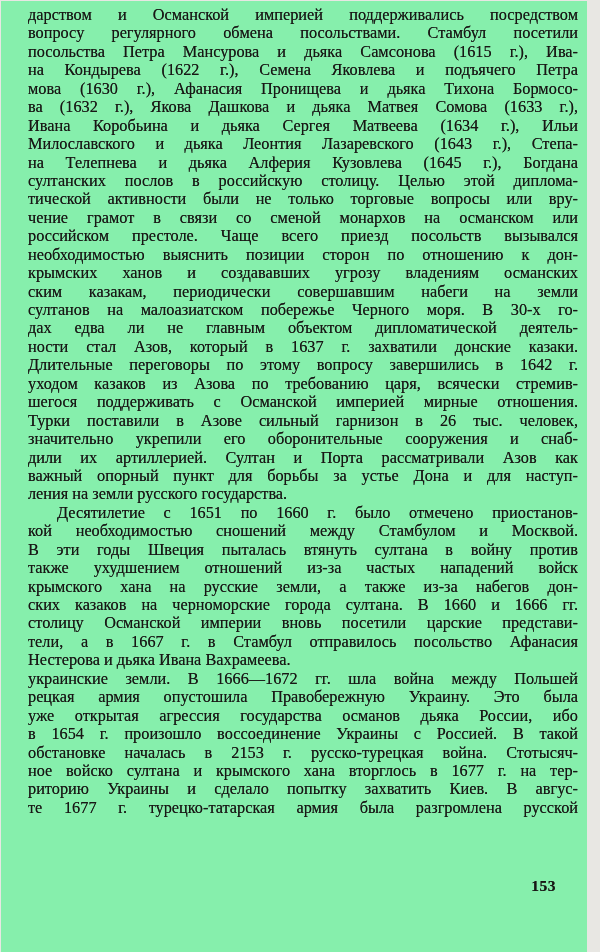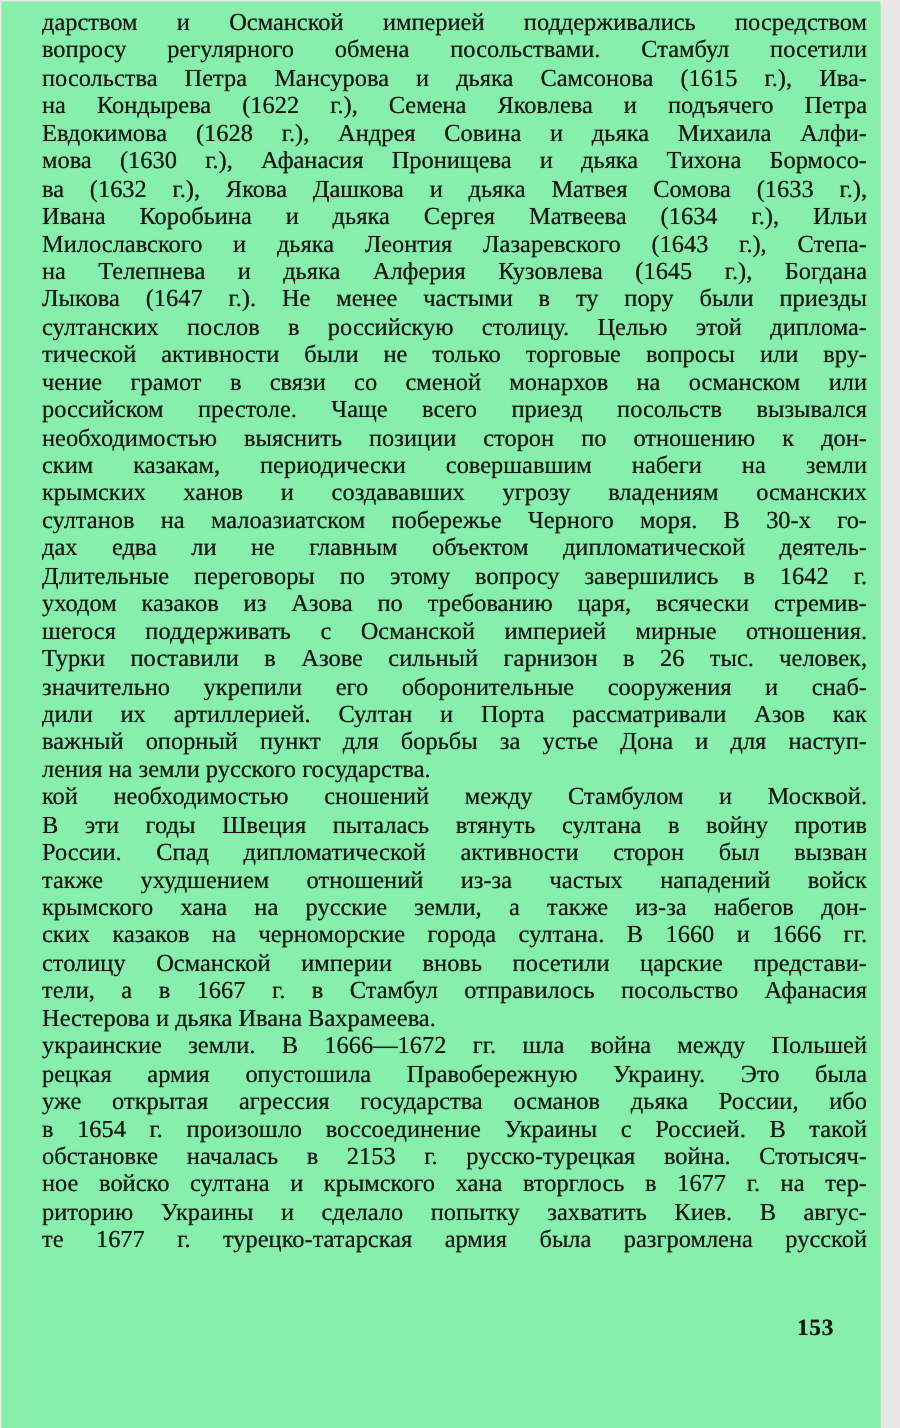--- a/index.html
+++ b/index.html
@@ -53,47 +53,46 @@
 </style>
 </head>
 <body>
 
 <div class="page">
   <div class="text-block">
     <div class="line">дарством и Османской империей поддерживались посредством</div>
     <div class="line">вопросу регулярного обмена посольствами. Стамбул посетили</div>
     <div class="line">посольства Петра Мансурова и дьяка Самсонова (1615 г.), Ива-</div>
     <div class="line">на Кондырева (1622 г.), Семена Яковлева и подъячего Петра</div>
-    <div class="line">Евдокимова (1628 г.), Андрея Совина и дьяка Михаила Алфи-</div>
     <div class="line">мова (1630 г.), Афанасия Пронищева и дьяка Тихона Бормосо-</div>
     <div class="line">ва (1632 г.), Якова Дашкова и дьяка Матвея Сомова (1633 г.),</div>
     <div class="line">Ивана Коробьина и дьяка Сергея Матвеева (1634 г.), Ильи</div>
     <div class="line">Милославского и дьяка Леонтия Лазаревского (1643 г.), Степа-</div>
     <div class="line">на Телепнева и дьяка Алферия Кузовлева (1645 г.), Богдана</div>
-    <div class="line">Лыкова (1647 г.). Не менее частыми в ту пору были приезды</div>
     <div class="line">султанских послов в российскую столицу. Целью этой диплома-</div>
     <div class="line">тической активности были не только торговые вопросы или вру-</div>
     <div class="line">чение грамот в связи со сменой монархов на османском или</div>
     <div class="line">российском престоле. Чаще всего приезд посольств вызывался</div>
     <div class="line">необходимостью выяснить позиции сторон по отношению к дон-</div>
+    <div class="line">крымских ханов и создававших угрозу владениям османских</div>
     <div class="line">ским казакам, периодически совершавшим набеги на земли</div>
-    <div class="line">крымских ханов и создававших угрозу владениям османских</div>
     <div class="line">султанов на малоазиатском побережье Черного моря. В 30-х го-</div>
     <div class="line">дах едва ли не главным объектом дипломатической деятель-</div>
+    <div class="line">ности стал Азов, который в 1637 г. захватили донские казаки.</div>
     <div class="line">Длительные переговоры по этому вопросу завершились в 1642 г.</div>
     <div class="line">уходом казаков из Азова по требованию царя, всячески стремив-</div>
     <div class="line">шегося поддерживать с Османской империей мирные отношения.</div>
     <div class="line">Турки поставили в Азове сильный гарнизон в 26 тыс. человек,</div>
     <div class="line">значительно укрепили его оборонительные сооружения и снаб-</div>
     <div class="line">дили их артиллерией. Султан и Порта рассматривали Азов как</div>
     <div class="line">важный опорный пункт для борьбы за устье Дона и для наступ-</div>
     <div class="line pend">ления на земли русского государства.</div>
+    <div class="line ind">Десятилетие с 1651 по 1660 г. было отмечено приостанов-</div>
     <div class="line">кой необходимостью сношений между Стамбулом и Москвой.</div>
     <div class="line">В эти годы Швеция пыталась втянуть султана в войну против</div>
-    <div class="line">России. Спад дипломатической активности сторон был вызван</div>
     <div class="line">также ухудшением отношений из-за частых нападений войск</div>
     <div class="line">крымского хана на русские земли, а также из-за набегов дон-</div>
     <div class="line">ских казаков на черноморские города султана. В 1660 и 1666 гг.</div>
     <div class="line">столицу Османской империи вновь посетили царские представи-</div>
     <div class="line">тели, а в 1667 г. в Стамбул отправилось посольство Афанасия</div>
     <div class="line pend">Нестерова и дьяка Ивана Вахрамеева.</div>
     <div class="line">украинские земли. В 1666—1672 гг. шла война между Польшей</div>
     <div class="line">рецкая армия опустошила Правобережную Украину. Это была</div>
     <div class="line">уже открытая агрессия государства османов дьяка России, ибо</div>
     <div class="line">в 1654 г. произошло воссоединение Украины с Россией. В такой</div>

